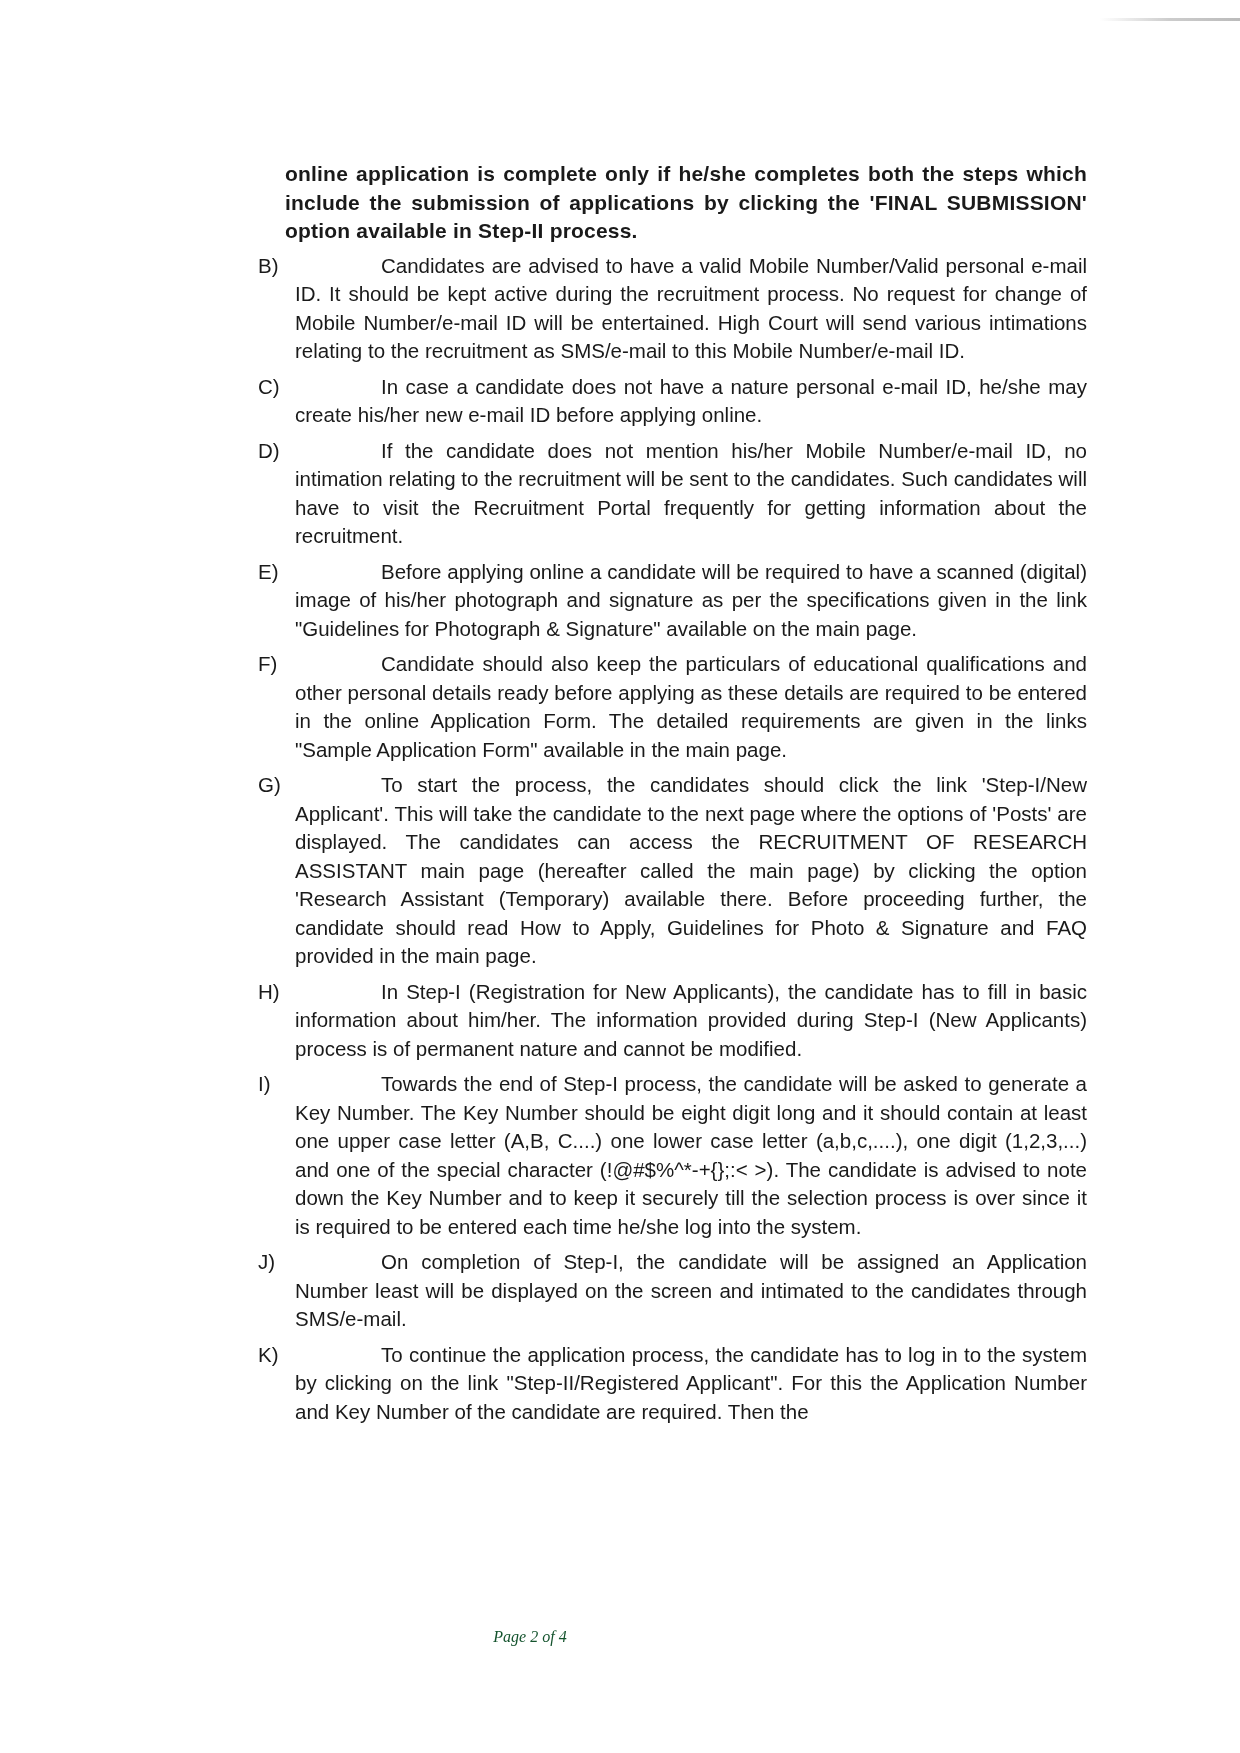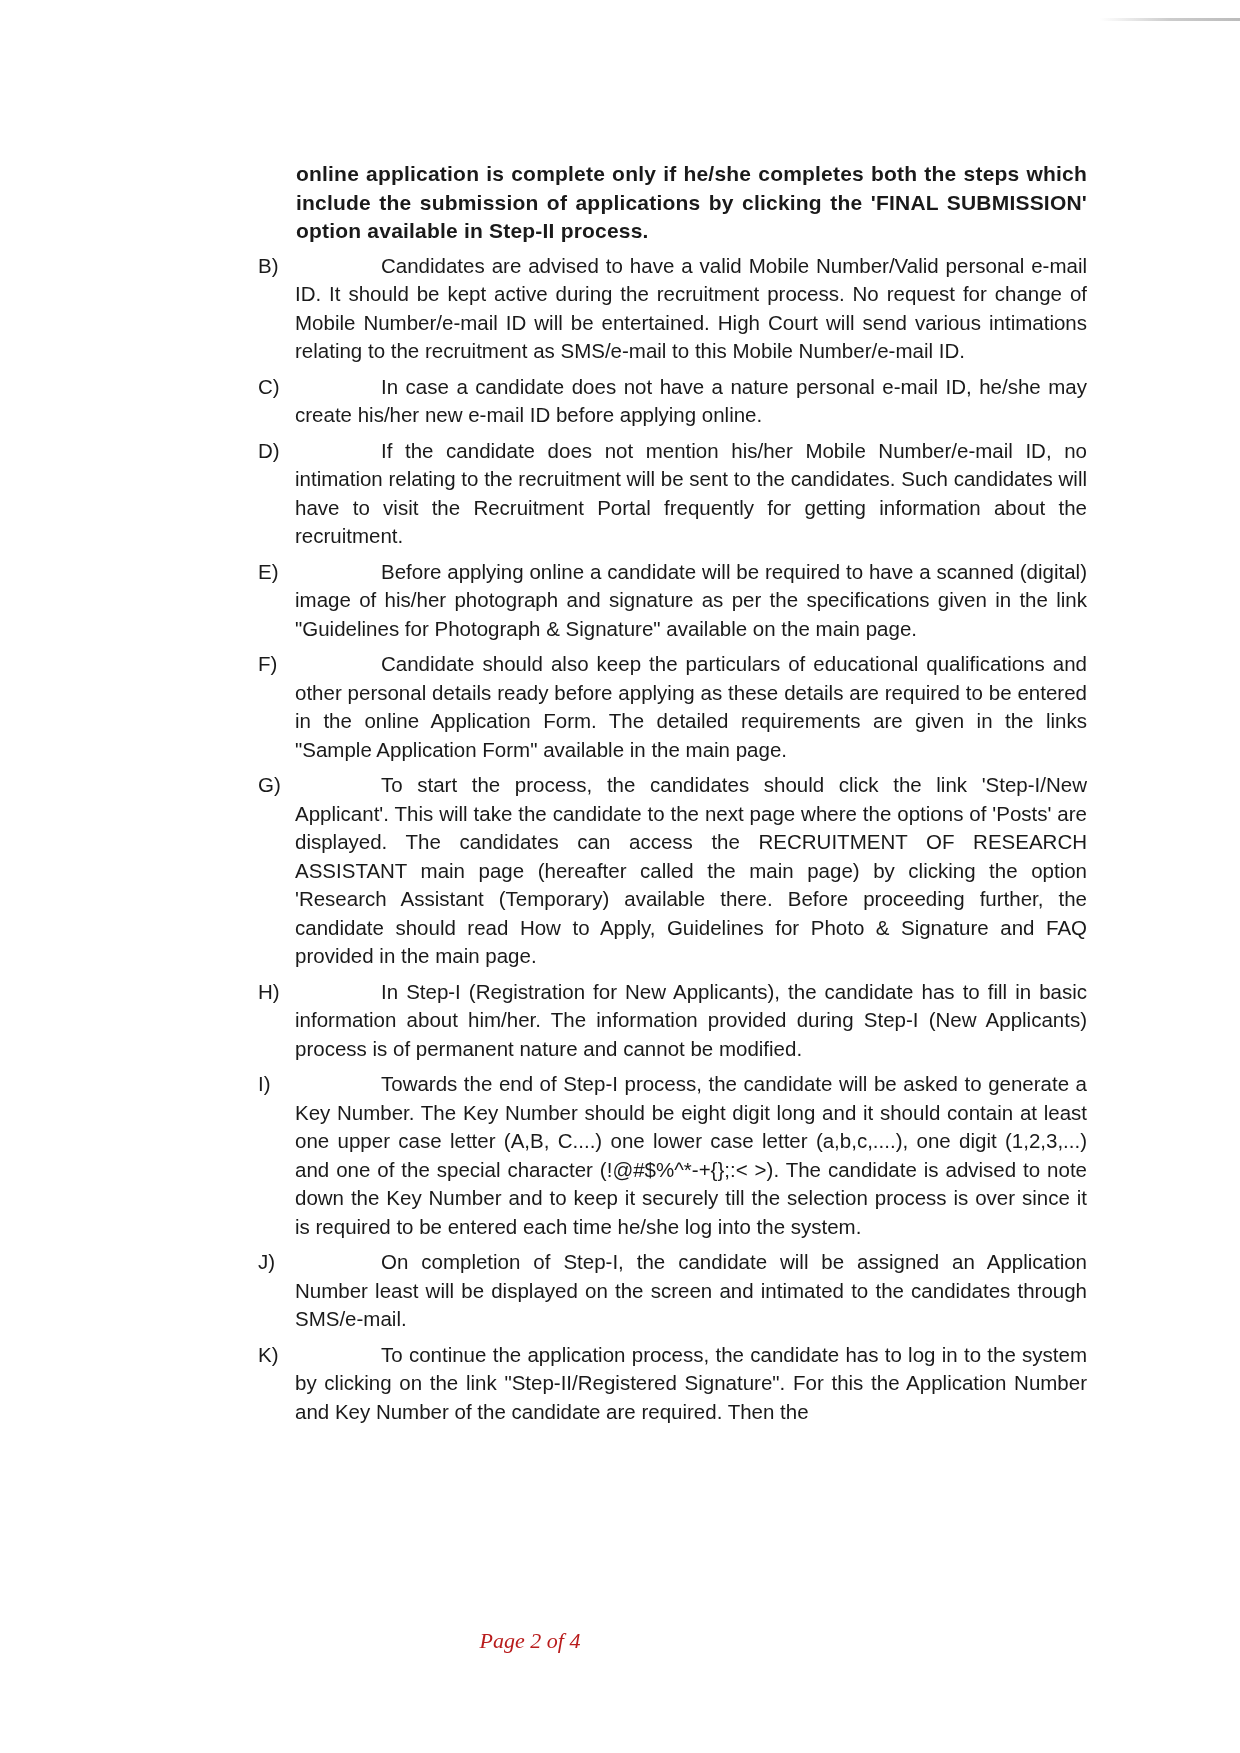--- a/index.html
+++ b/index.html
@@ -1,23 +1,23 @@
 <!DOCTYPE html>
 <html><head>
 <meta charset="utf-8">
 <style>
   html, body { margin:0; padding:0; background:#fff; }
   body { width:1240px; height:1753px; position:relative; overflow:hidden; font-family:"Liberation Sans", sans-serif; color:#1a1a1a; }
   .scanline { position:absolute; top:18px; right:0; width:140px; height:3px; background:linear-gradient(to right,#fff,#ccc,#bbb); }
   .content { position:absolute; left:255px; top:160px; width:832px; }
-  .intro { font-weight:bold; font-size:21px; line-height:28.5px; text-align:justify; margin:0 0 6px 41px; letter-spacing:0.2px; }
+  .intro { font-weight:bold; font-size:21px; line-height:28.5px; text-align:justify; margin:0 0 6px 30px; letter-spacing:0.2px; }
   .item { position:relative; margin:0 0 7px 0; padding-left:40px; font-size:20.5px; line-height:28.5px; text-align:justify; }
   .item .lbl { position:absolute; left:3px; top:0; }
   .item .txt { display:block; text-indent:86px; }
-  .footer { position:absolute; top:1628px; left:0; width:1060px; text-align:center; font-family:"Liberation Serif", serif; font-style:italic; font-size:22px; color:#b91c1c; }
+  .footer { position:absolute; top:1628px; left:0; width:1060px; text-align:center; font-family:"Liberation Serif", serif; font-style:italic; font-size:16px; color:#14532d; }
 </style>
 </head>
 <body>
 
 <div class="scanline"></div>
 
 <div class="content">
   <p class="intro">online application is complete only if he/she completes both the steps which include the submission of applications by clicking the 'FINAL SUBMISSION' option available in Step-II process.</p>
 
   <div class="item">
@@ -51,17 +51,17 @@
   <div class="item">
       <span class="lbl">I)</span>
       <span class="txt">Towards the end of Step-I process, the candidate will be asked to generate a Key Number. The Key Number should be eight digit long and it should contain at least one upper case letter (A,B, C....) one lower case letter (a,b,c,....), one digit (1,2,3,...) and one of the special character (!@#$%^*-+{};:&lt; &gt;). The candidate is advised to note down the Key Number and to keep it securely till the selection process is over since it is required to be entered each time he/she log into the system.</span>
     </div>
   <div class="item">
       <span class="lbl">J)</span>
       <span class="txt">On completion of Step-I, the candidate will be assigned an Application Number least will be displayed on the screen and intimated to the candidates through SMS/e-mail.</span>
     </div>
   <div class="item">
       <span class="lbl">K)</span>
-      <span class="txt">To continue the application process, the candidate has to log in to the system by clicking on the link "Step-II/Registered Signature". For this the Application Number and Key Number of the candidate are required. Then the</span>
+      <span class="txt">To continue the application process, the candidate has to log in to the system by clicking on the link "Step-II/Registered Applicant". For this the Application Number and Key Number of the candidate are required. Then the</span>
     </div>
 </div>
 
 <div class="footer">Page 2 of 4</div>
 
 </body></html>

